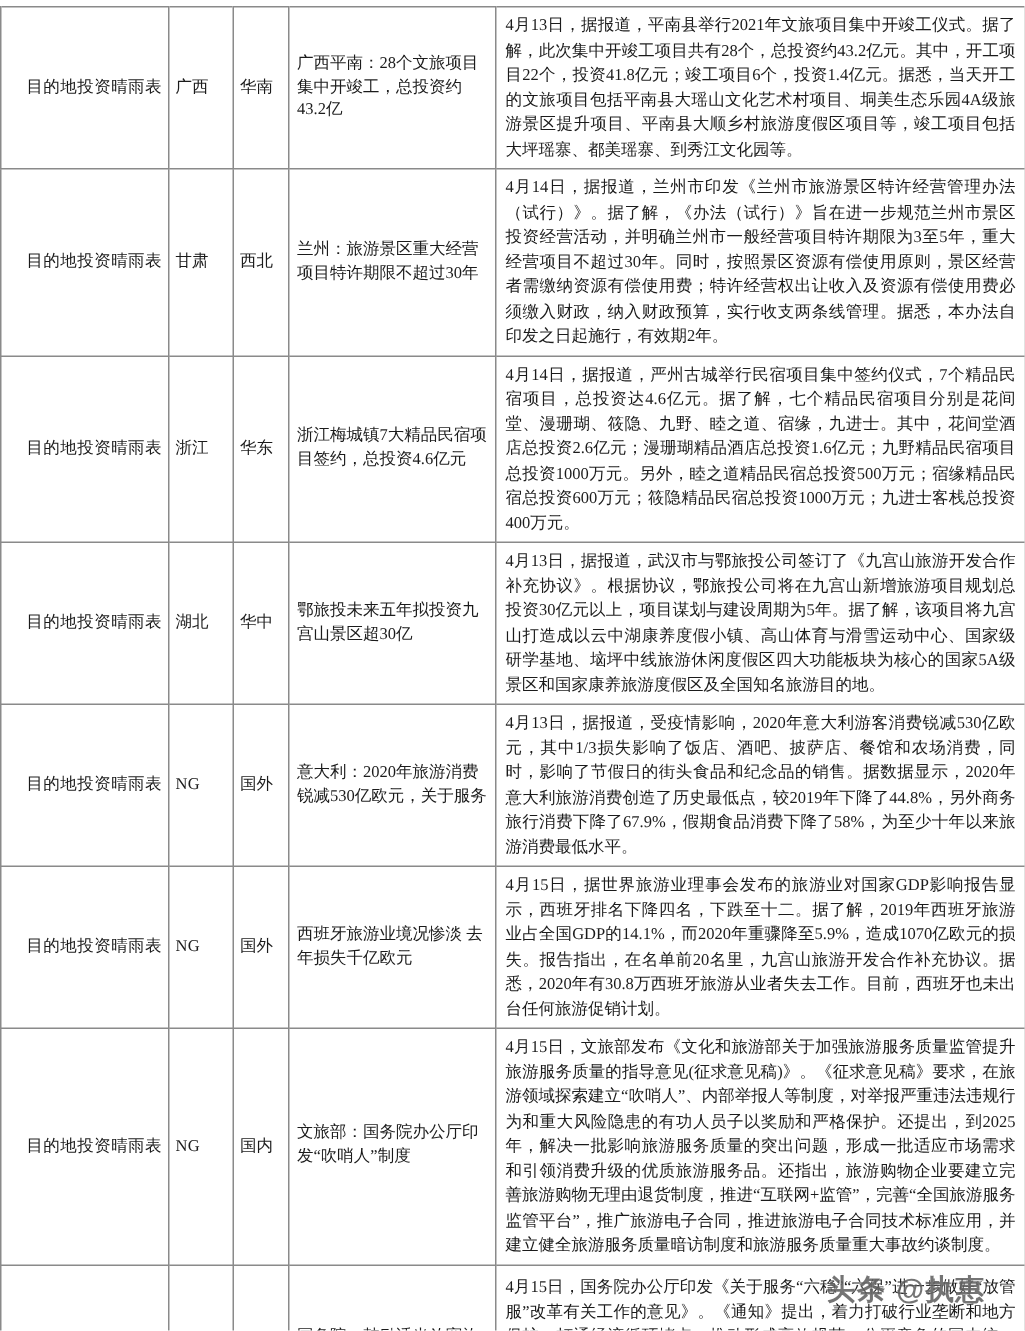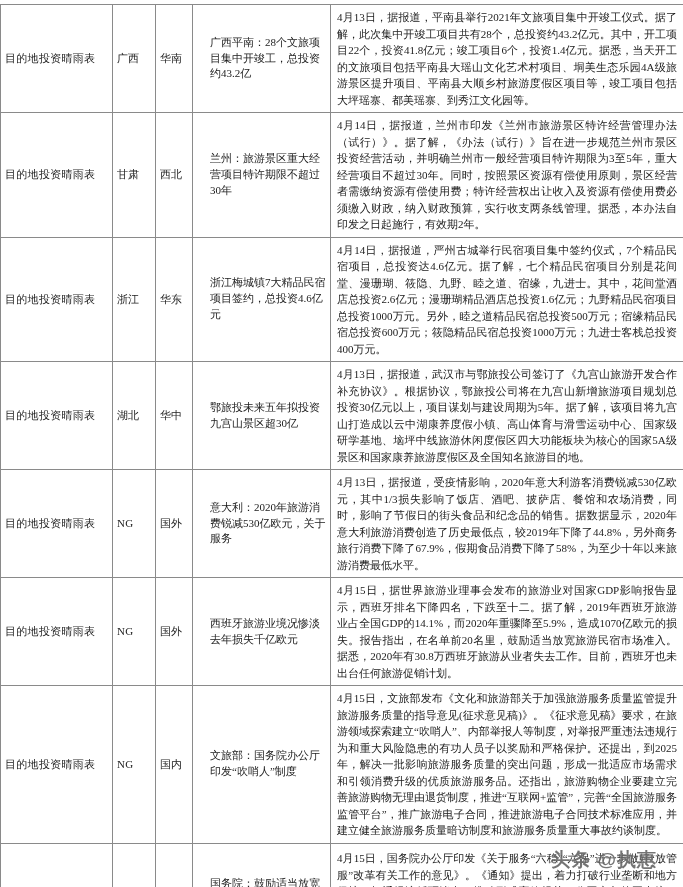--- a/index.html
+++ b/index.html
@@ -30,36 +30,36 @@
     border-right: 1px solid #8a8a8a;
     border-bottom: 1px solid #8a8a8a;
     vertical-align: middle;
     padding: 2px 4px;
     font-size: 11px;
     line-height: 1.32;
     color: #1b1b1b;
   }
   table.news-table td.c-cat {
     width: 112px;
-    text-align: left;
+    text-align: right;
     letter-spacing: 0.3px;
     border-left: 1px solid #8a8a8a;
   }
   table.news-table td.c-prov {
     width: 43px;
   }
   table.news-table td.c-region {
     width: 37px;
     text-align: left;
   }
   table.news-table td.c-title {
     width: 138px;
     text-align: left;
     vertical-align: middle;
-    padding-left: 17px;
+    padding-left: 5px;
     padding-right: 4px;
     line-height: 1.45;
   }
   table.news-table td.c-body {
     width: 353px;
     text-align: justify;
     text-justify: inter-ideograph;
     vertical-align: middle;
     padding: 4px 6px 4px 6px;
     line-height: 1.5;
@@ -131,21 +131,21 @@
         <td class="c-prov ng">NG</td>
         <td class="c-region">国外</td>
         <td class="c-title">意大利：2020年旅游消费锐减530亿欧元，关于服务</td>
         <td class="c-body">4月13日，据报道，受疫情影响，2020年意大利游客消费锐减530亿欧元，其中1/3损失影响了饭店、酒吧、披萨店、餐馆和农场消费，同时，影响了节假日的街头食品和纪念品的销售。据数据显示，2020年意大利旅游消费创造了历史最低点，较2019年下降了44.8%，另外商务旅行消费下降了67.9%，假期食品消费下降了58%，为至少十年以来旅游消费最低水平。</td>
       </tr>
       <tr style="height:97px">
         <td class="c-cat">目的地投资晴雨表</td>
         <td class="c-prov ng">NG</td>
         <td class="c-region">国外</td>
         <td class="c-title">西班牙旅游业境况惨淡 去年损失千亿欧元</td>
-        <td class="c-body">4月15日，据世界旅游业理事会发布的旅游业对国家GDP影响报告显示，西班牙排名下降四名，下跌至十二。据了解，2019年西班牙旅游业占全国GDP的14.1%，而2020年重骤降至5.9%，造成1070亿欧元的损失。报告指出，在名单前20名里，鼓励适当放宽旅游民宿市场准入。据悉，2020年有30.8万西班牙旅游从业者失去工作。目前，西班牙也未出台任何旅游促销计划。</td>
+        <td class="c-body">4月15日，据世界旅游业理事会发布的旅游业对国家GDP影响报告显示，西班牙排名下降四名，下跌至十二。据了解，2019年西班牙旅游业占全国GDP的14.1%，而2020年重骤降至5.9%，造成1070亿欧元的损失。报告指出，在名单前20名里，九宫山旅游开发合作补充协议。据悉，2020年有30.8万西班牙旅游从业者失去工作。目前，西班牙也未出台任何旅游促销计划。</td>
       </tr>
       <tr style="height:129px">
         <td class="c-cat">目的地投资晴雨表</td>
         <td class="c-prov ng">NG</td>
         <td class="c-region">国内</td>
         <td class="c-title">文旅部：国务院办公厅印发“吹哨人”制度</td>
         <td class="c-body">4月15日，文旅部发布《文化和旅游部关于加强旅游服务质量监管提升旅游服务质量的指导意见(征求意见稿)》。《征求意见稿》要求，在旅游领域探索建立“吹哨人”、内部举报人等制度，对举报严重违法违规行为和重大风险隐患的有功人员子以奖励和严格保护。还提出，到2025年，解决一批影响旅游服务质量的突出问题，形成一批适应市场需求和引领消费升级的优质旅游服务品。还指出，旅游购物企业要建立完善旅游购物无理由退货制度，推进“互联网+监管”，完善“全国旅游服务监管平台”，推广旅游电子合同，推进旅游电子合同技术标准应用，并建立健全旅游服务质量暗访制度和旅游服务质量重大事故约谈制度。</td>
       </tr>
       <tr style="height:130px">
         <td class="c-cat">目的地投资晴雨表</td>

